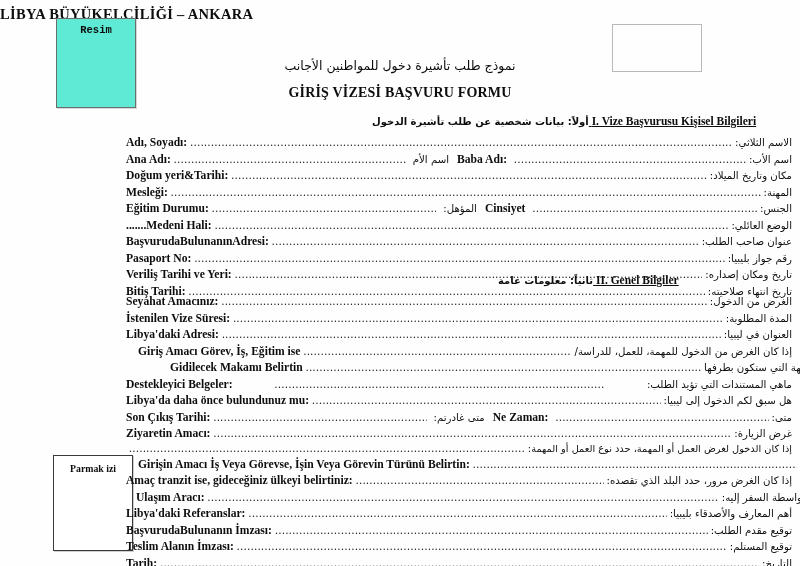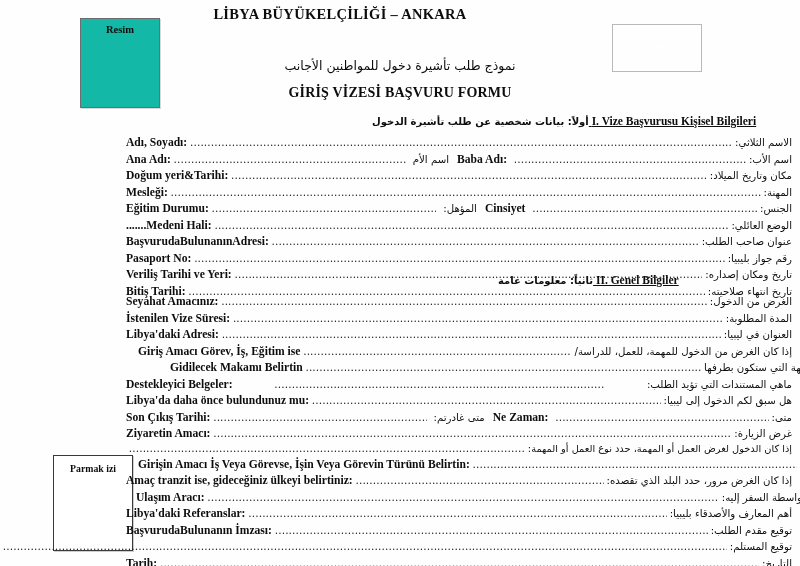--- a/index.html
+++ b/index.html
@@ -21,35 +21,35 @@
     inset: 0;
     background: #fefefe;
   }
 
   
   .embassy-title {
     position: absolute;
     left: 0;
     top: 6px;
     width: 680px;
-    text-align: center;
     font-size: 14.5px;
     font-weight: bold;
     letter-spacing: 0.3px;
   }
 
   .photo-box {
     position: absolute;
-    left: 80px;
+    left: 56px;
     top: 18px;
     width: 78px;
     height: 88px;
     border: 1px solid #6d6d6d;
-    background: #14b8a6;
+    background: #5eead4;
     box-shadow: 1px 1px 0 #d8d8d8;
+    font-family: Liberation Mono, monospace;
   }
   .photo-box .lbl {
     display: block;
     text-align: center;
     margin-top: 5px;
     font-size: 10.5px;
     font-weight: bold;
   }
 
   .flag {
@@ -365,20 +365,21 @@
         <span class="tr-label pad-left">Libya'daki Referanslar:</span>
         <span class="dots">..........................................................................................................................................................................................................................</span>
         <span class="ar-label pad-right">أهم المعارف والأصدقاء بليبيا:</span>
       </div>
       <div class="row" style="top: 523.5px;">
         <span class="tr-label pad-left">BaşvurudaBulunanın İmzası:</span>
         <span class="dots">..........................................................................................................................................................................................................................</span>
         <span class="ar-label pad-right">توقيع مقدم الطلب:</span>
       </div>
       <div class="row" style="top: 540px;">
+        <span class="tr-label pad-left">Teslim Alanın İmzası:</span>
         <span class="dots">..........................................................................................................................................................................................................................</span>
         <span class="ar-label pad-right">توقيع المستلم:</span>
       </div>
       <div class="row" style="top: 556.5px;">
         <span class="tr-label pad-left">Tarih:</span>
         <span class="dots">..........................................................................................................................................................................................................................</span>
         <span class="ar-label pad-right">التاريخ:</span>
       </div>
     </div>
 </div>

